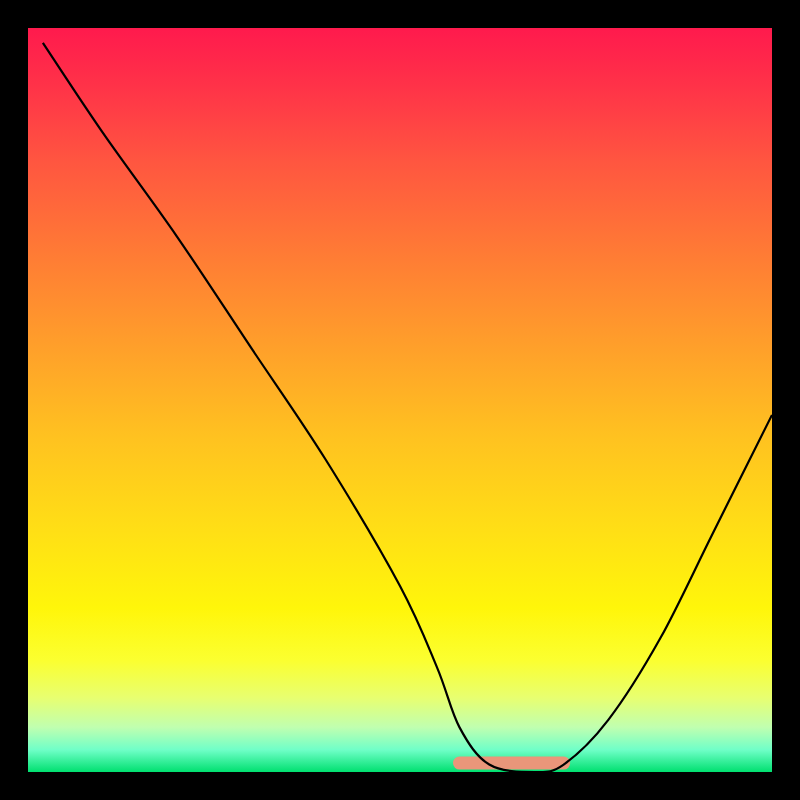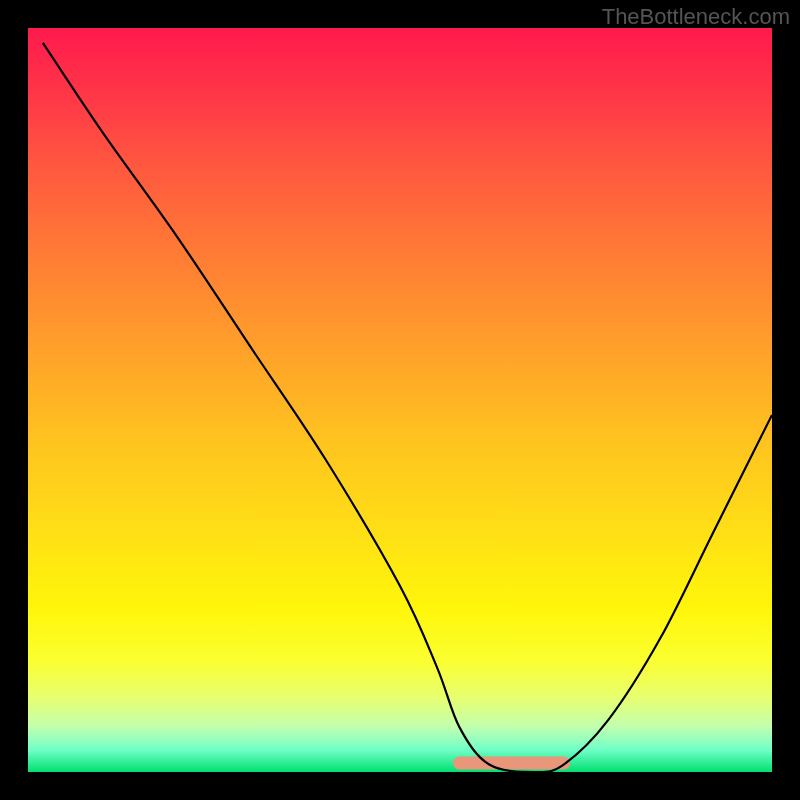--- a/index.html
+++ b/index.html
@@ -64,21 +64,20 @@
   .curve-line {
     stroke: #000;
     stroke-width: 2.2;
     fill: none;
   }
 </style>
 </head>
 <body>
 
 <div class="container">
-  <div class="watermark">TheBottleneck.com</div>
 
   <div class="plot-area">
     <div class="gradient-bg"></div>
     <svg class="curve" viewBox="0 0 744 744" preserveAspectRatio="none">
       <path class="flat-segment" d="M 431.52 735.072 L 535.68 735.072"></path>
       <path class="curve-line" d="M 14.88 14.879999999999995 C 24.8 29.75999999999999, 52.08 71.91999999999996, 74.4 104.15999999999997 C 96.72000000000001 136.39999999999998, 124.00000000000001 172.36000000000004, 148.8 208.32000000000005 C 173.60000000000002 244.28000000000006, 198.39999999999998 282.72, 223.2 319.92 C 248 357.12, 272.8 391.84000000000003, 297.6 431.52000000000004 C 322.40000000000003 471.20000000000005, 353.4 523.28, 372 558 C 390.6 592.72, 399.28000000000003 616.28, 409.20000000000005 639.84 C 419.12000000000006 663.4000000000001, 422.84 683.24, 431.52 699.36 C 440.2 715.48, 448.88 729.1199999999999, 461.28 736.56 C 473.67999999999995 744, 493.52000000000004 744, 505.92 744 C 518.32 744, 523.28 745.24, 535.68 736.56 C 548.0799999999999 727.8799999999999, 564.2 713, 580.32 691.92 C 596.44 670.8399999999999, 615.04 641.08, 632.4 610.08 C 649.76 579.08, 665.88 543.12, 684.48 505.91999999999996 C 703.08 468.71999999999997, 734.08 406.71999999999997, 744 386.88"></path>
     </svg>
   </div>
 </div>
 

